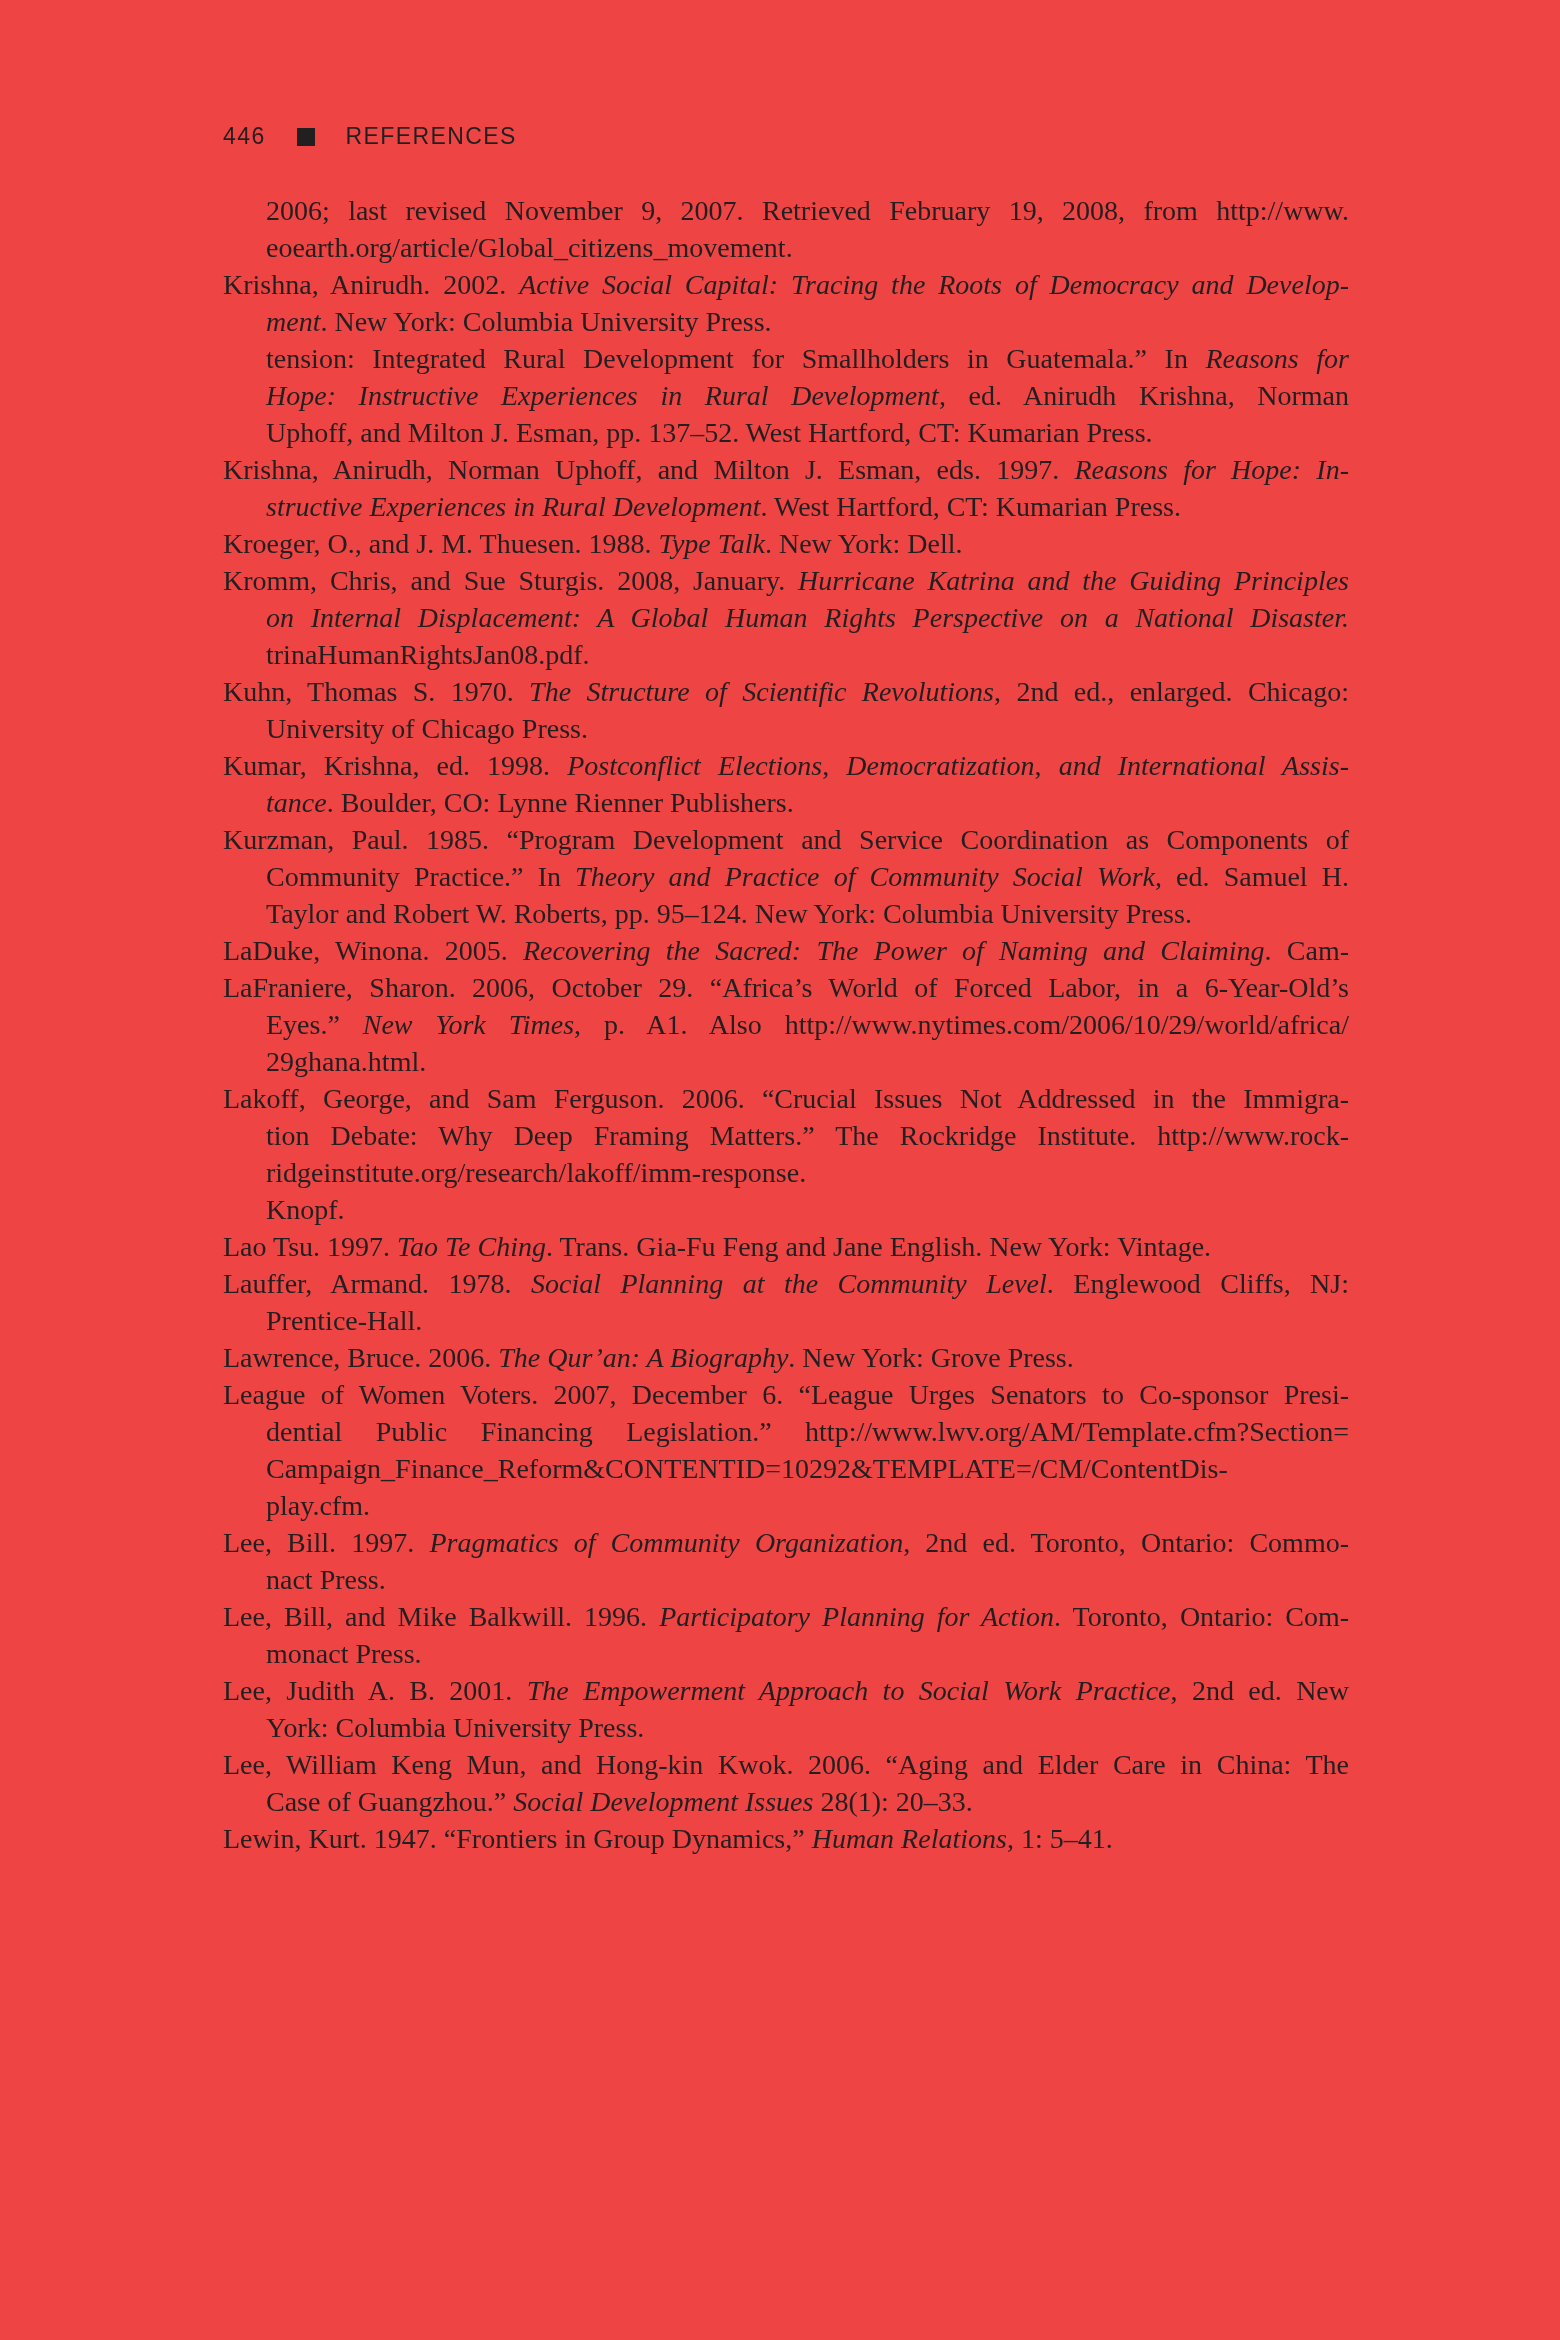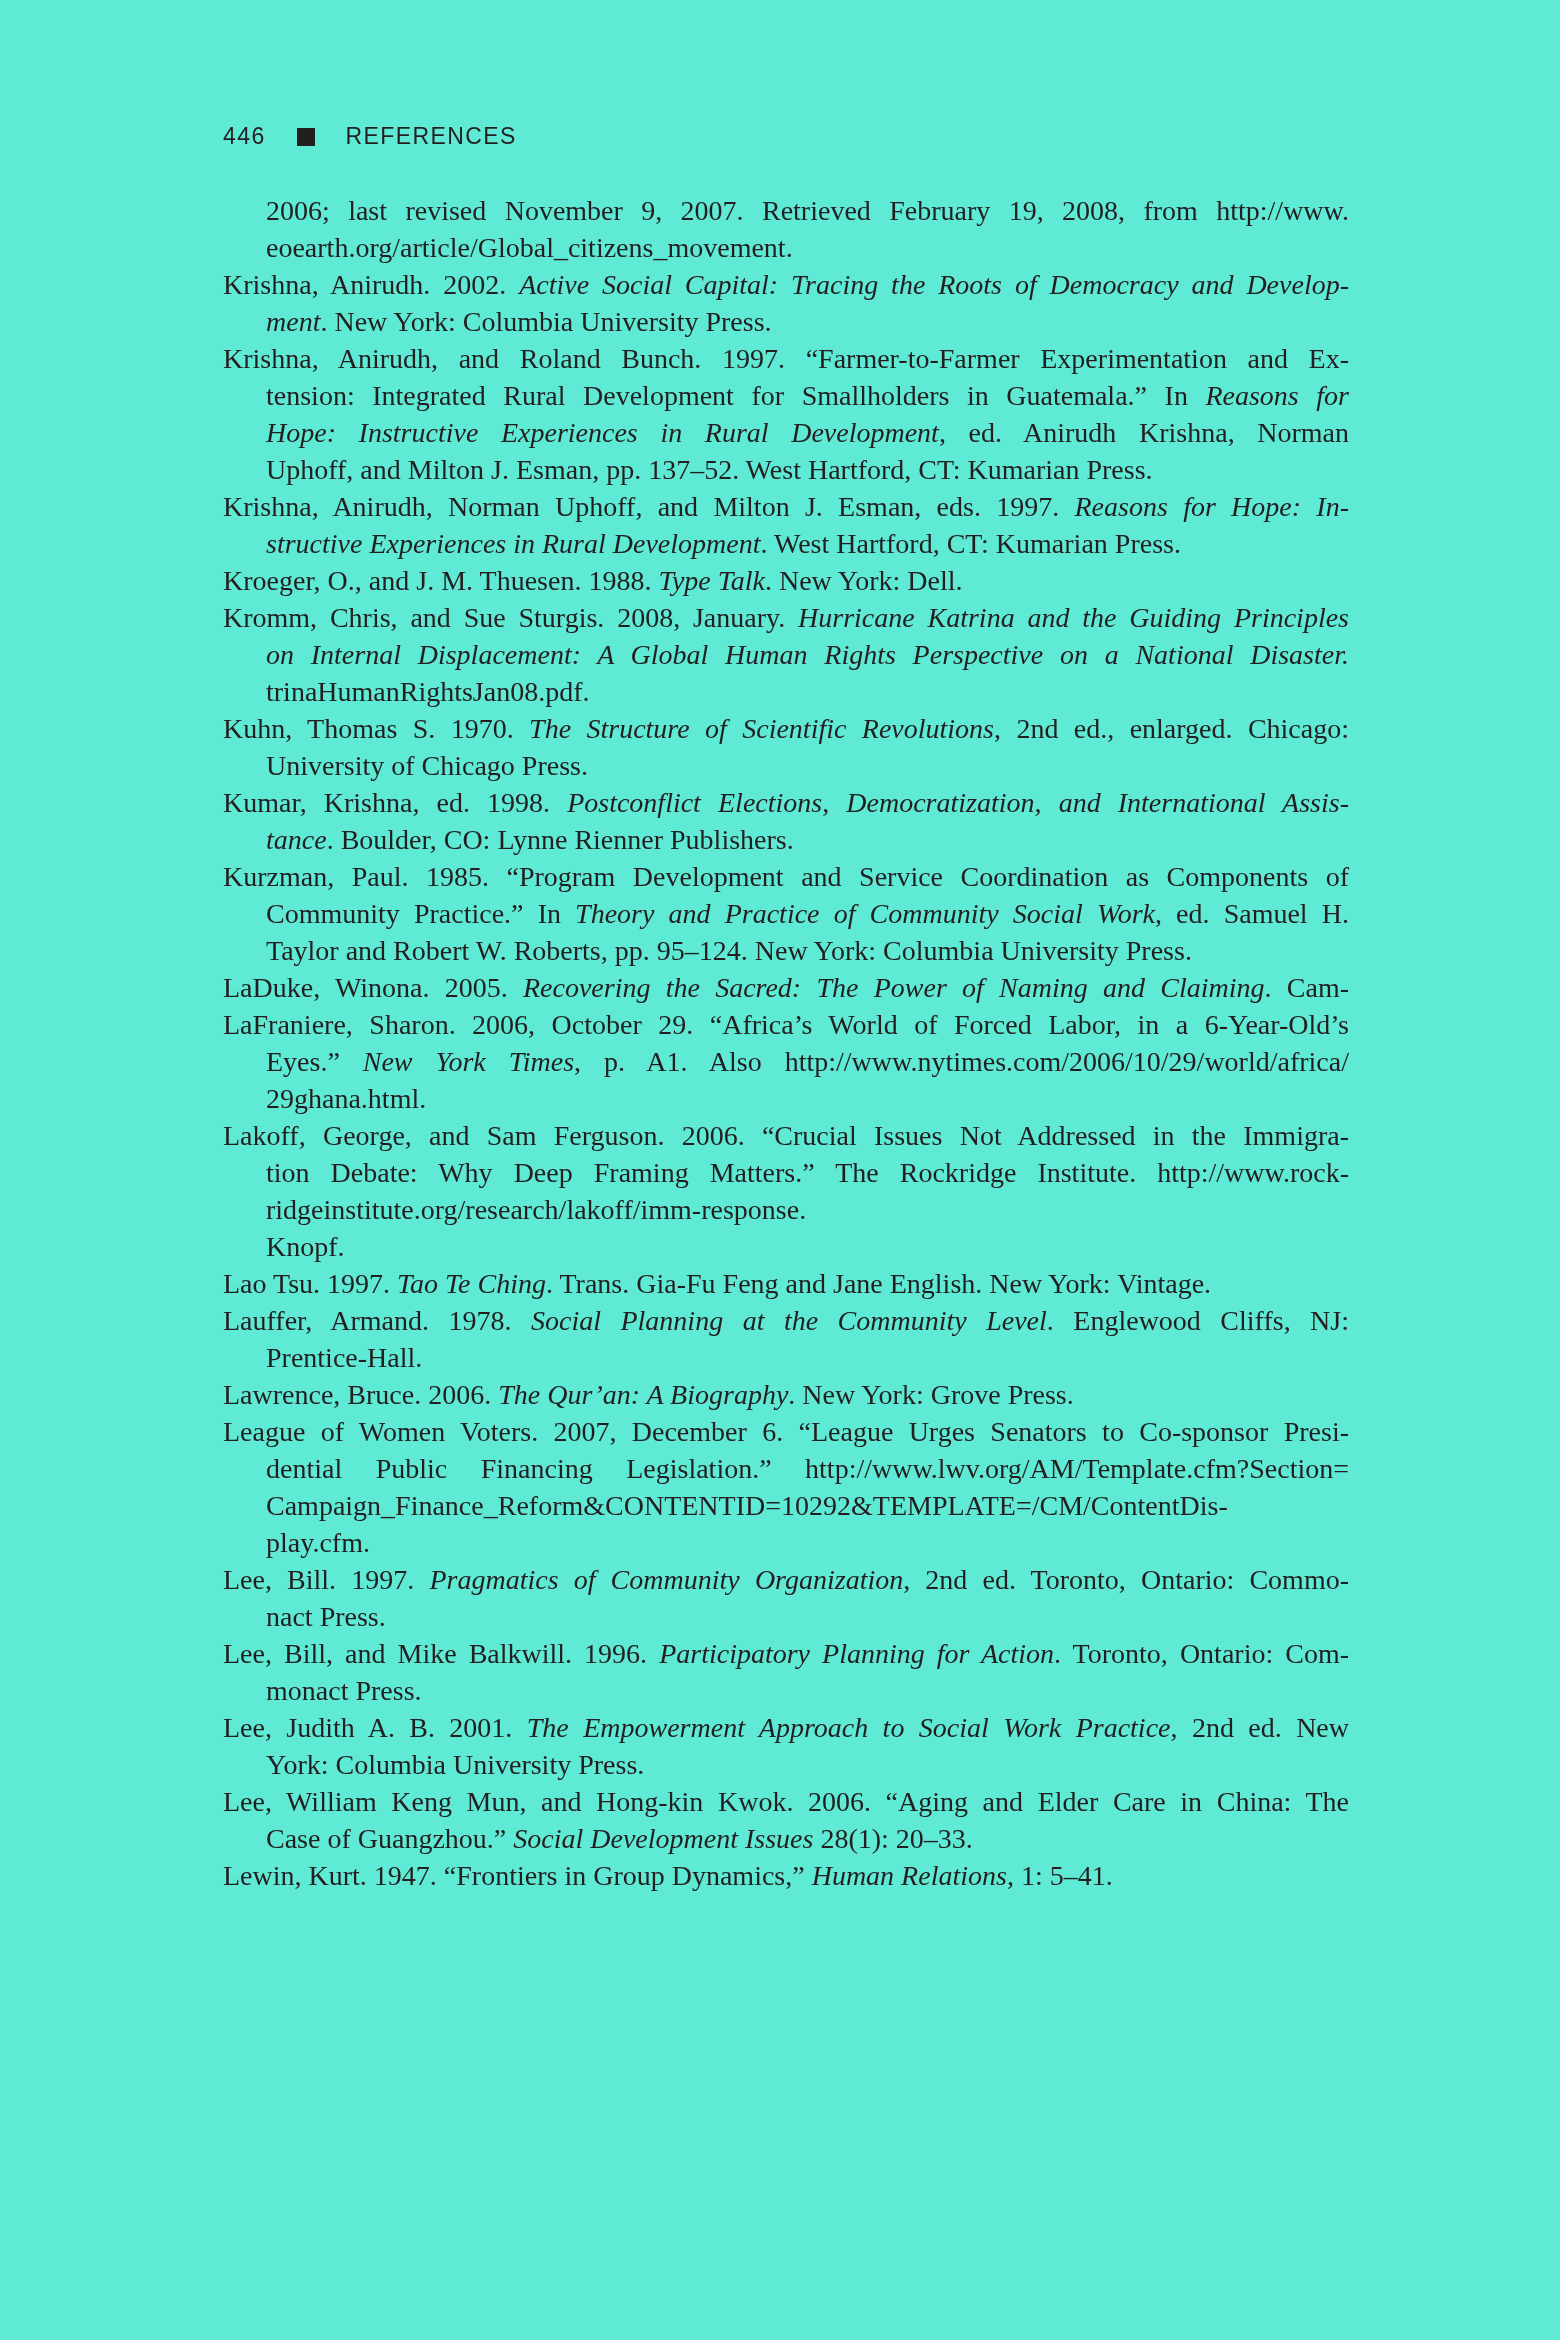--- a/index.html
+++ b/index.html
@@ -1,17 +1,17 @@
 <!DOCTYPE html>
 <html><head>
 <meta charset="utf-8">
 <style>
   html, body { margin: 0; padding: 0; background: #ffffff; }
   body { width: 1561px; height: 2341px; position: relative; overflow: hidden; }
-  .page { position: absolute; left: 0; top: 0; width: 1561px; height: 2341px; background: #5eead4; color: #231f20; }
+  .page { position: absolute; left: 0; top: 0; width: 1561px; height: 2341px; background: #ef4444; color: #231f20; }
   .running-head { position: absolute; left: 223px; top: 122px; height: 29px; display: flex; align-items: center;
     font-family: "Liberation Sans", "DejaVu Sans", sans-serif; font-size: 23px; letter-spacing: 1.4px; color: #231f20; }
   .running-head .folio { margin-right: 31px; }
   .running-head .square { width: 18px; height: 18px; background: #231f20; display: inline-block; margin-right: 31px; }
   .refs { position: absolute; left: 223px; top: 192px; width: 1126px;
     font-family: "Liberation Serif", "DejaVu Serif", serif; font-size: 28px; color: #231f20; }
   .line { height: 37px; line-height: 37px; white-space: nowrap; text-align: justify; text-align-last: justify; overflow: visible; }
   .line.last { text-align-last: left; }
   .line.indent { padding-left: 43px; }
   .line i { font-style: italic; }
@@ -29,21 +29,20 @@
   <div class="refs" id="refs">
       <div>
         <div class="line indent"><span>2006; last revised November 9, 2007. Retrieved February 19, 2008, from http://www.</span></div>
         <div class="line indent last"><span>eoearth.org/article/Global_citizens_movement.</span></div>
       </div>
       <div>
         <div class="line"><span>Krishna, Anirudh. 2002. </span><i>Active Social Capital: Tracing the Roots of Democracy and Develop-</i></div>
         <div class="line indent last"><i>ment</i><span>. New York: Columbia University Press.</span></div>
       </div>
       <div>
-        <div class="line"><span>Krishna, Anirudh, and Roland Bunch. 1997. “Farmer-to-Farmer Experimentation and Ex-</span></div>
         <div class="line indent"><span>tension: Integrated Rural Development for Smallholders in Guatemala.” In </span><i>Reasons for</i></div>
         <div class="line indent"><i>Hope: Instructive Experiences in Rural Development</i><span>, ed. Anirudh Krishna, Norman</span></div>
         <div class="line indent last"><span>Uphoff, and Milton J. Esman, pp. 137–52. West Hartford, CT: Kumarian Press.</span></div>
       </div>
       <div>
         <div class="line"><span>Krishna, Anirudh, Norman Uphoff, and Milton J. Esman, eds. 1997. </span><i>Reasons for Hope: In-</i></div>
         <div class="line indent last"><i>structive Experiences in Rural Development</i><span>. West Hartford, CT: Kumarian Press.</span></div>
       </div>
       <div>
         <div class="line last"><span>Kroeger, O., and J. M. Thuesen. 1988. </span><i>Type Talk</i><span>. New York: Dell.</span></div>

